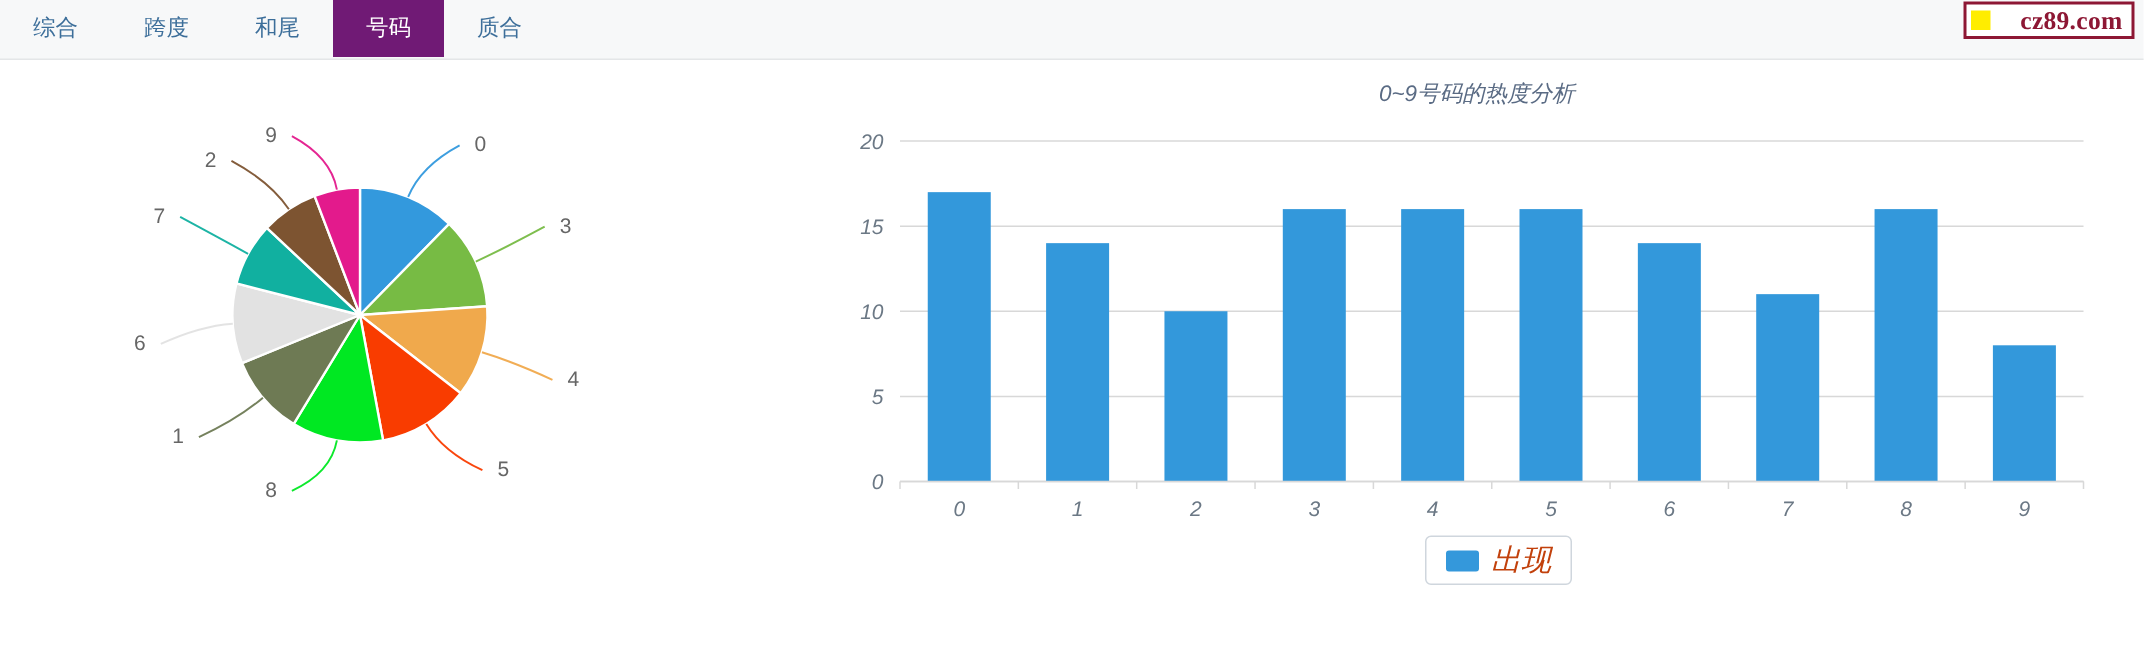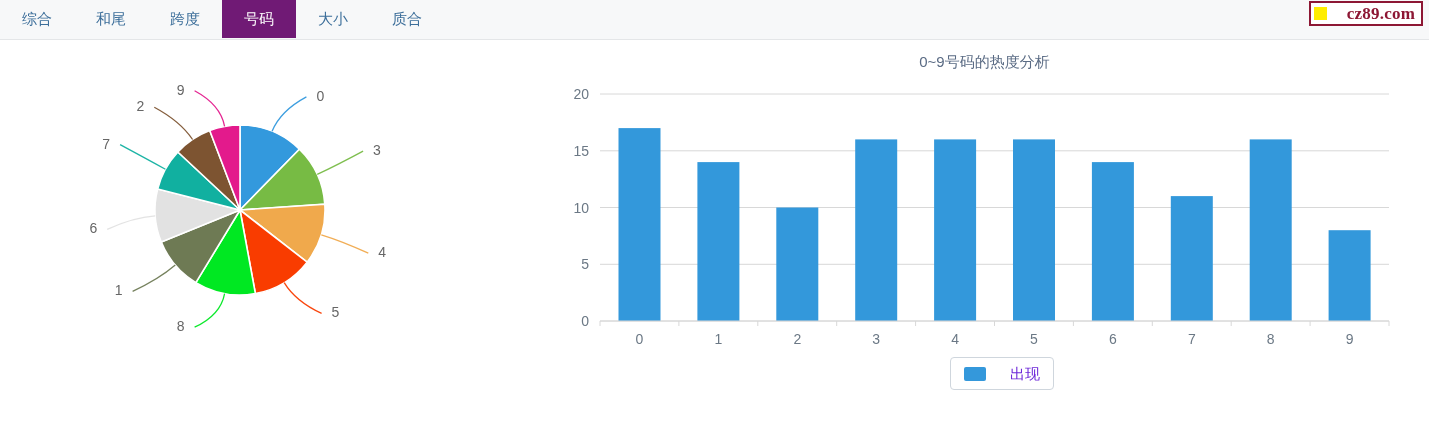--- a/index.html
+++ b/index.html
@@ -46,47 +46,46 @@
   }
 
   
   #content { position: absolute; left: 0; top: 41px; width: 1429px; height: 391px; background:#fff; }
 
   
   #pie-panel { position: absolute; left: 0; top: 0; width: 540px; height: 391px; }
   #pie-svg { position: absolute; left: 0; top: 0; }
 
   
-  #bar-panel { position: absolute; left: 540px; top: 0; width: 889px; height: 390px; }
+  #bar-panel { position: absolute; left: 540px; top: 0; width: 889px; height: 390px; font-style: italic; }
   #bar-title {
     position: absolute; left: 0; top: 12px; width: 889px;
     text-align: center; font-size: 15px; color: #5a6b84;
   }
   #bar-svg { position: absolute; left: 0; top: 0; }
 
   #legend {
     position: absolute; left: 410px; top: 316px;
     border: 1px solid #cfd6dd; border-radius: 4px;
     background: #ffffff;
     height: 33px; padding: 0 13px;
     display: flex; align-items: center; gap: 8px;
   }
   #legend .swatch { width: 22px; height: 14px; background: #3498db; border-radius: 2px; display:block; }
-  #legend .lbl { font-size: 15px; color: #6d28d9; line-height: 14px; margin-left: 16px; }
+  #legend .lbl { font-size: 20px; color: #c2410c; line-height: 14px; }
 </style>
 </head>
 <body>
 
 <div id="topbar">
   <div id="tabs">
     <div class="tab"><span>综合</span></div>
+    <div class="tab"><span>跨度</span></div>
     <div class="tab"><span>和尾</span></div>
-    <div class="tab"><span>跨度</span></div>
     <div class="tab active"><span>号码</span></div>
-    <div class="tab"><span>大小</span></div>
     <div class="tab"><span>质合</span></div>
   </div>
 
   <div id="logo">
     <span class="sq"></span>
     <span class="txt">cz89.com</span>
   </div>
 </div>
 
 <div id="content">

